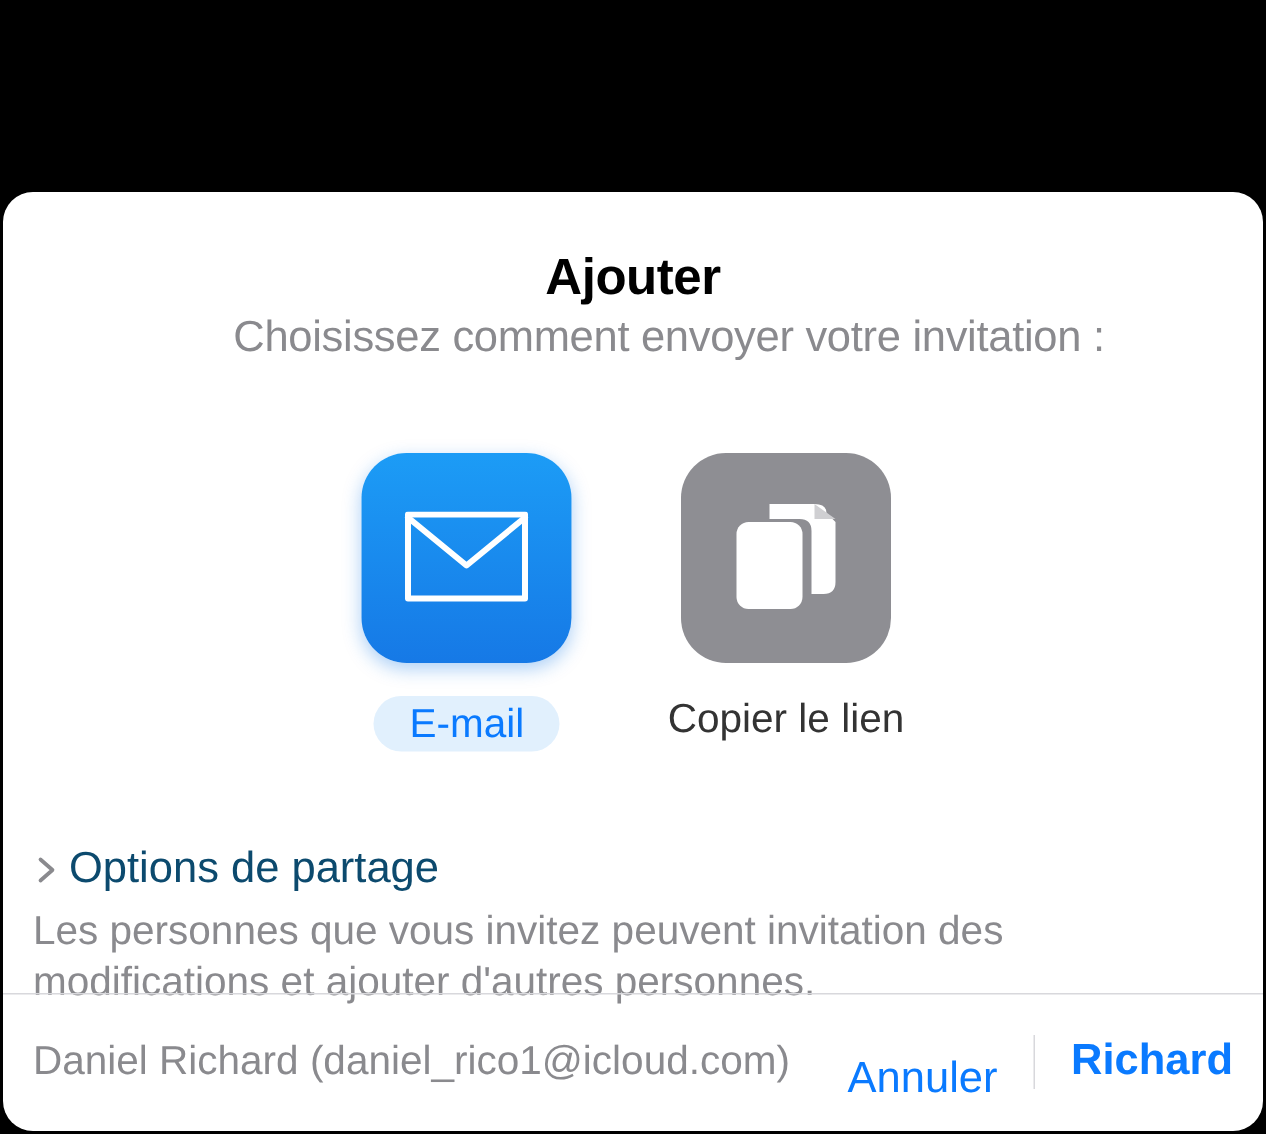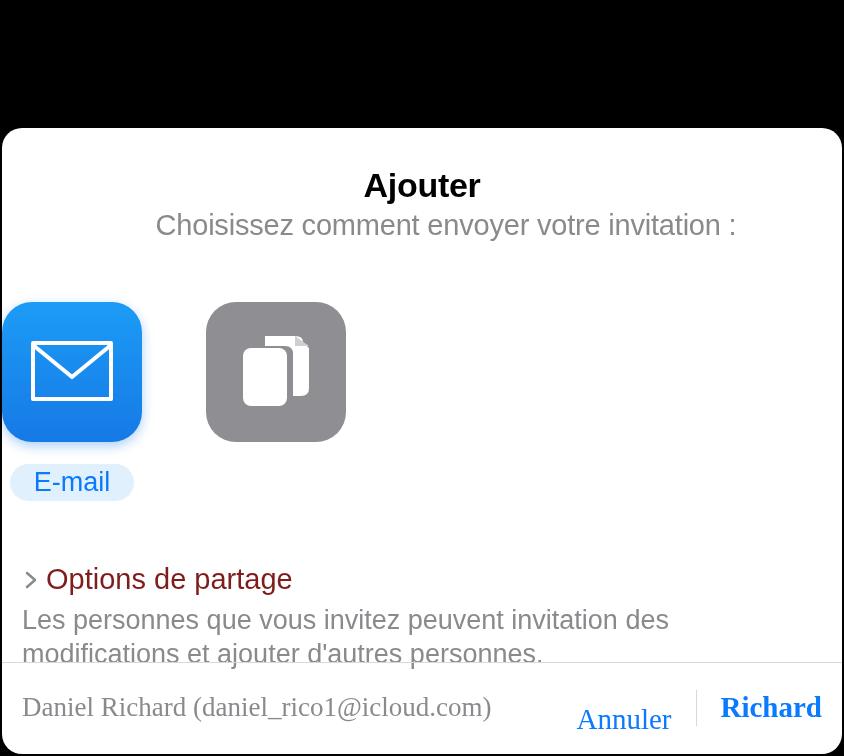--- a/index.html
+++ b/index.html
@@ -39,21 +39,21 @@
     }
     .subtitle {
       font-size: 29px;
       color: #8a8a8e;
       margin-top: 4px;
       letter-spacing: -0.2px;
       margin-left: 48px;
     }
     .options {
       display: flex;
-      justify-content: flex-start;
+      justify-content: center;
       gap: 64px;
       margin-top: 60px;
     }
     .option {
       display: flex;
       flex-direction: column;
       align-items: center;
       cursor: pointer;
     }
     .icon-tile {
@@ -85,21 +85,21 @@
     .sharing-section {
       margin-top: 62px;
       padding: 0 20px;
     }
     .sharing-header {
       display: flex;
       align-items: center;
       gap: 6px;
       cursor: pointer;
       font-size: 29px;
-      color: #7f1d1d;
+      color: #0c4a6e;
     }
     .chevron {
       font-size: 22px;
       color: #8a8a8e;
       width: 18px;
       display: inline-flex;
       justify-content: center;
     }
     .sharing-desc {
       font-size: 27px;
@@ -110,21 +110,20 @@
     }
     .footer {
       position: absolute;
       bottom: 0;
       left: 0;
       right: 0;
       border-top: 1px solid #d8d8dc;
       padding: 16px 20px 18px;
       display: flex;
       align-items: center;
-      font-family: Liberation Serif, serif;
     }
     .user-info {
       font-size: 27px;
       color: #8a8a8e;
       flex: 1;
       white-space: nowrap;
       overflow: hidden;
       text-overflow: ellipsis;
     }
     .footer-buttons {
@@ -232,20 +231,21 @@
     </div>
 
     <div class="option">
       <div class="icon-tile copy-tile">
         <svg width="82" height="88" viewBox="0 0 82 88">
           <rect x="8" y="20" width="44" height="58" rx="8" fill="#fff"></rect>
           <path d="M 30 8 L 60 8 Q 68 8 68 14 L 74 20 L 74 60 Q 74 68 66 68 L 58 68 L 58 26 Q 58 18 50 18 L 30 18 Z" fill="#fff"></path>
           <path d="M 60 8 L 60 18 L 74 18 Z" fill="#cfcfd2"></path>
         </svg>
       </div>
+      <div class="option-label">Copier le lien</div>
     </div>
 
   </div>
 
   <div class="sharing-section">
     <div class="sharing-header">
       <span class="chevron">
         <svg width="12" height="18" viewBox="0 0 12 18">
             <path d="M 2 2 L 10 9 L 2 16" fill="none" stroke="#8a8a8e" stroke-width="2.5" stroke-linecap="round" stroke-linejoin="round"></path>
           </svg>

